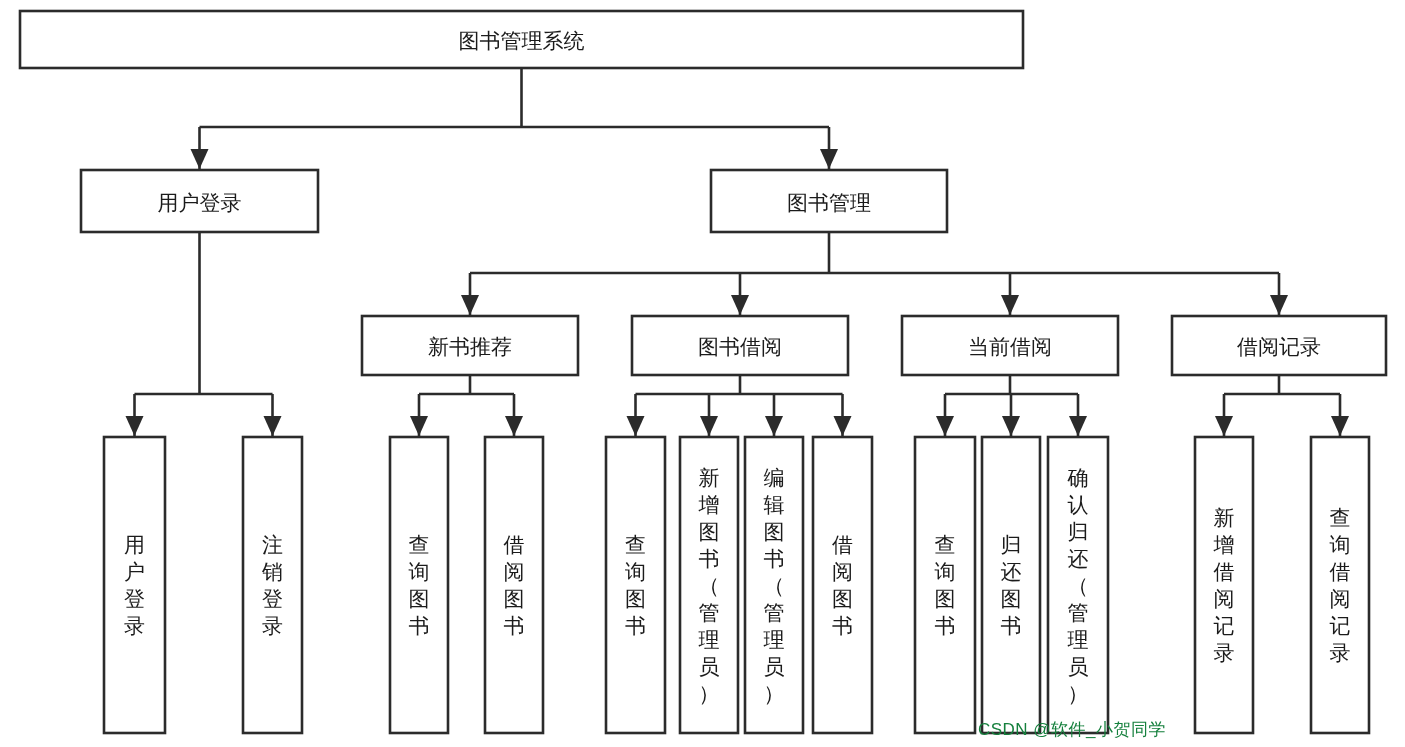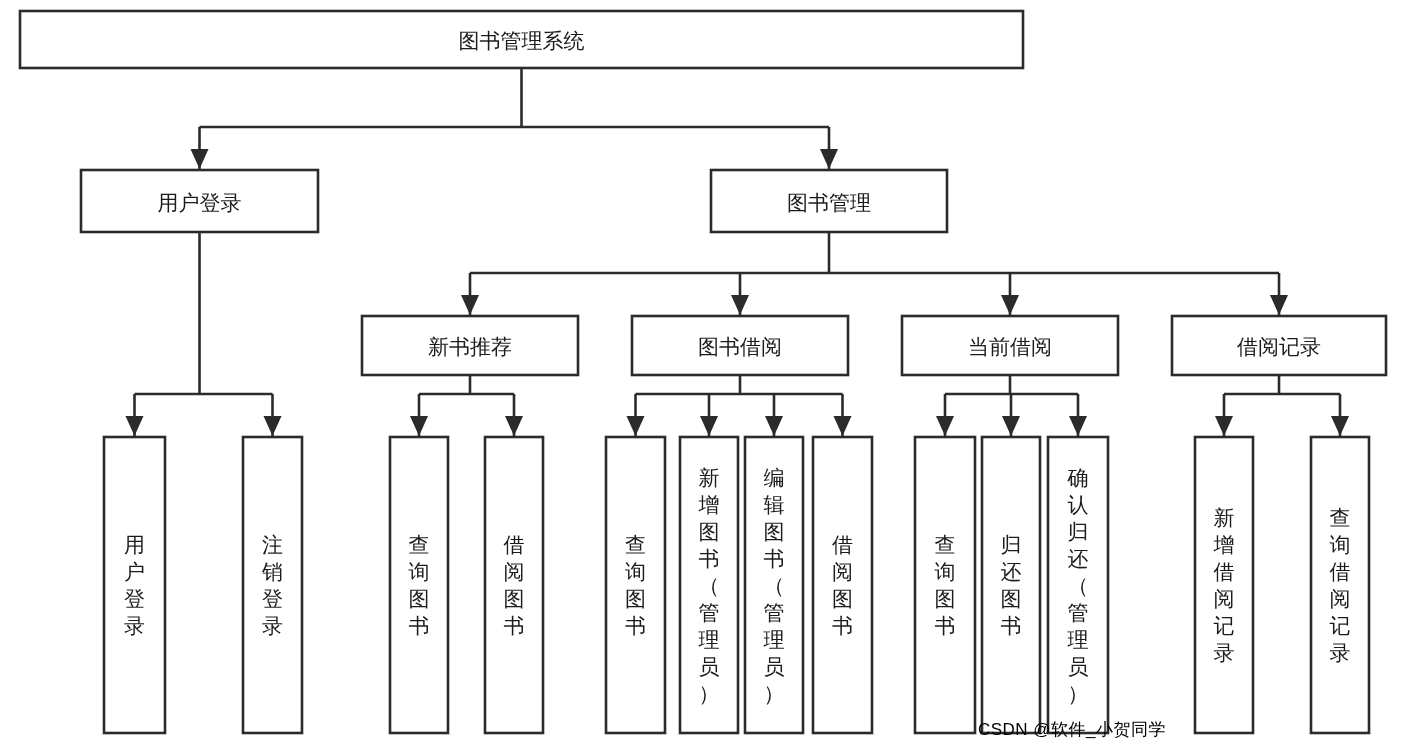--- a/index.html
+++ b/index.html
@@ -54,21 +54,21 @@
     font-size: 21px;
     fill: #1b1b1b;
     text-anchor: middle;
   }
   .watermark-text {
     position: absolute;
     right: 12px;
     bottom: 6px;
     font-family: "Liberation Sans", "DejaVu Sans", sans-serif;
     font-size: 17px;
-    color: #000000;
+    color: #15803d;
     white-space: nowrap;
     user-select: none;
     letter-spacing: 0.5px;
   }
 </style>
 </head>
 <body>
 
 <div id="diagram-root">
   <svg id="flowchart" viewBox="0 0 1405 747">

